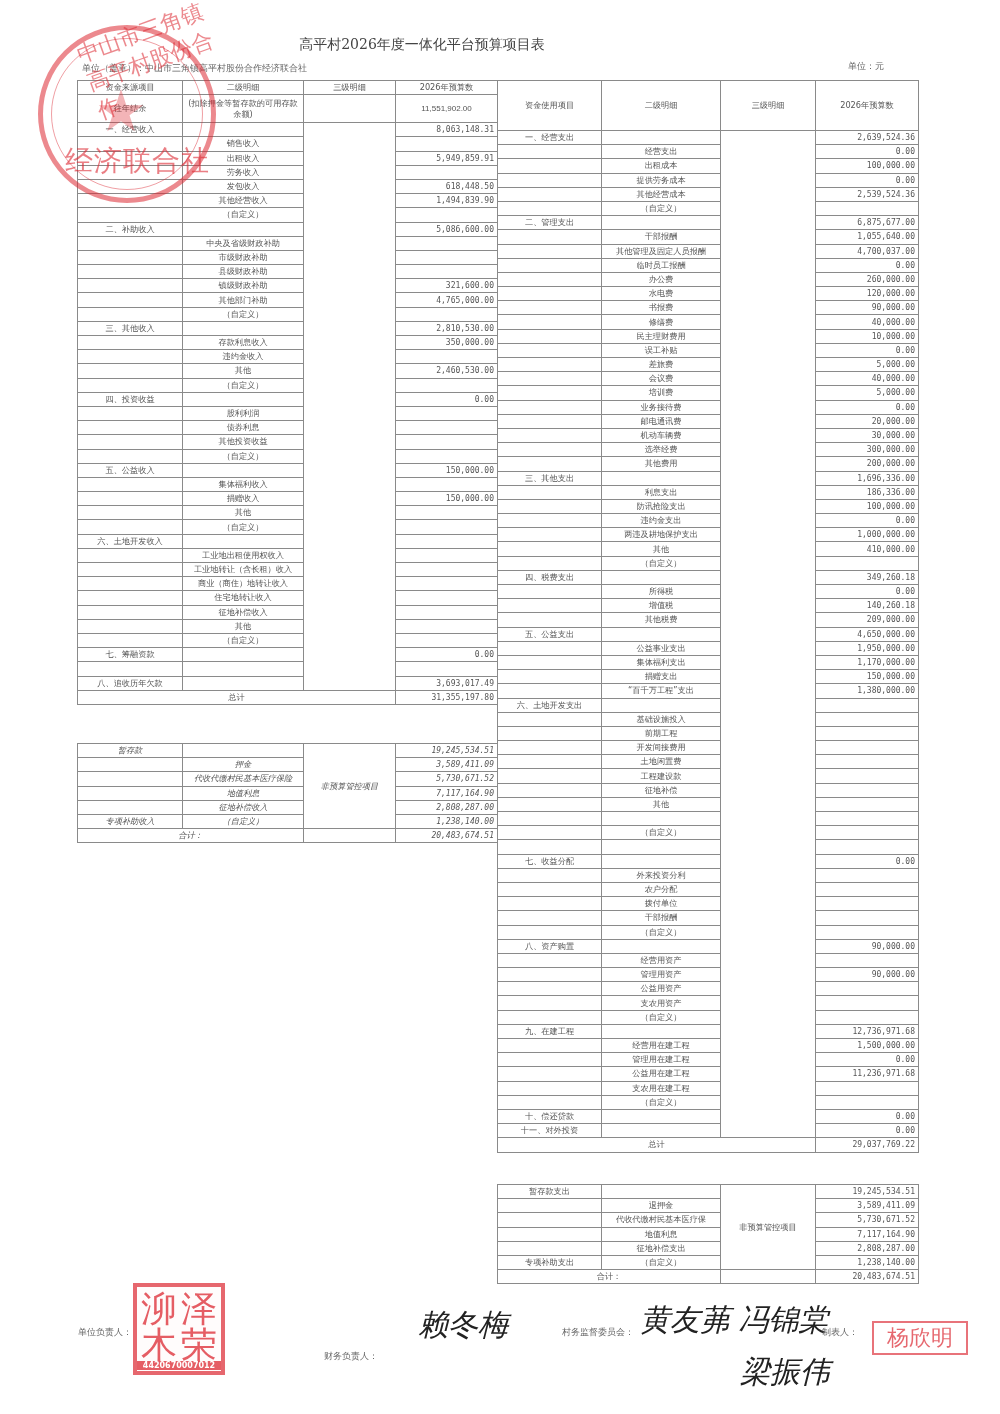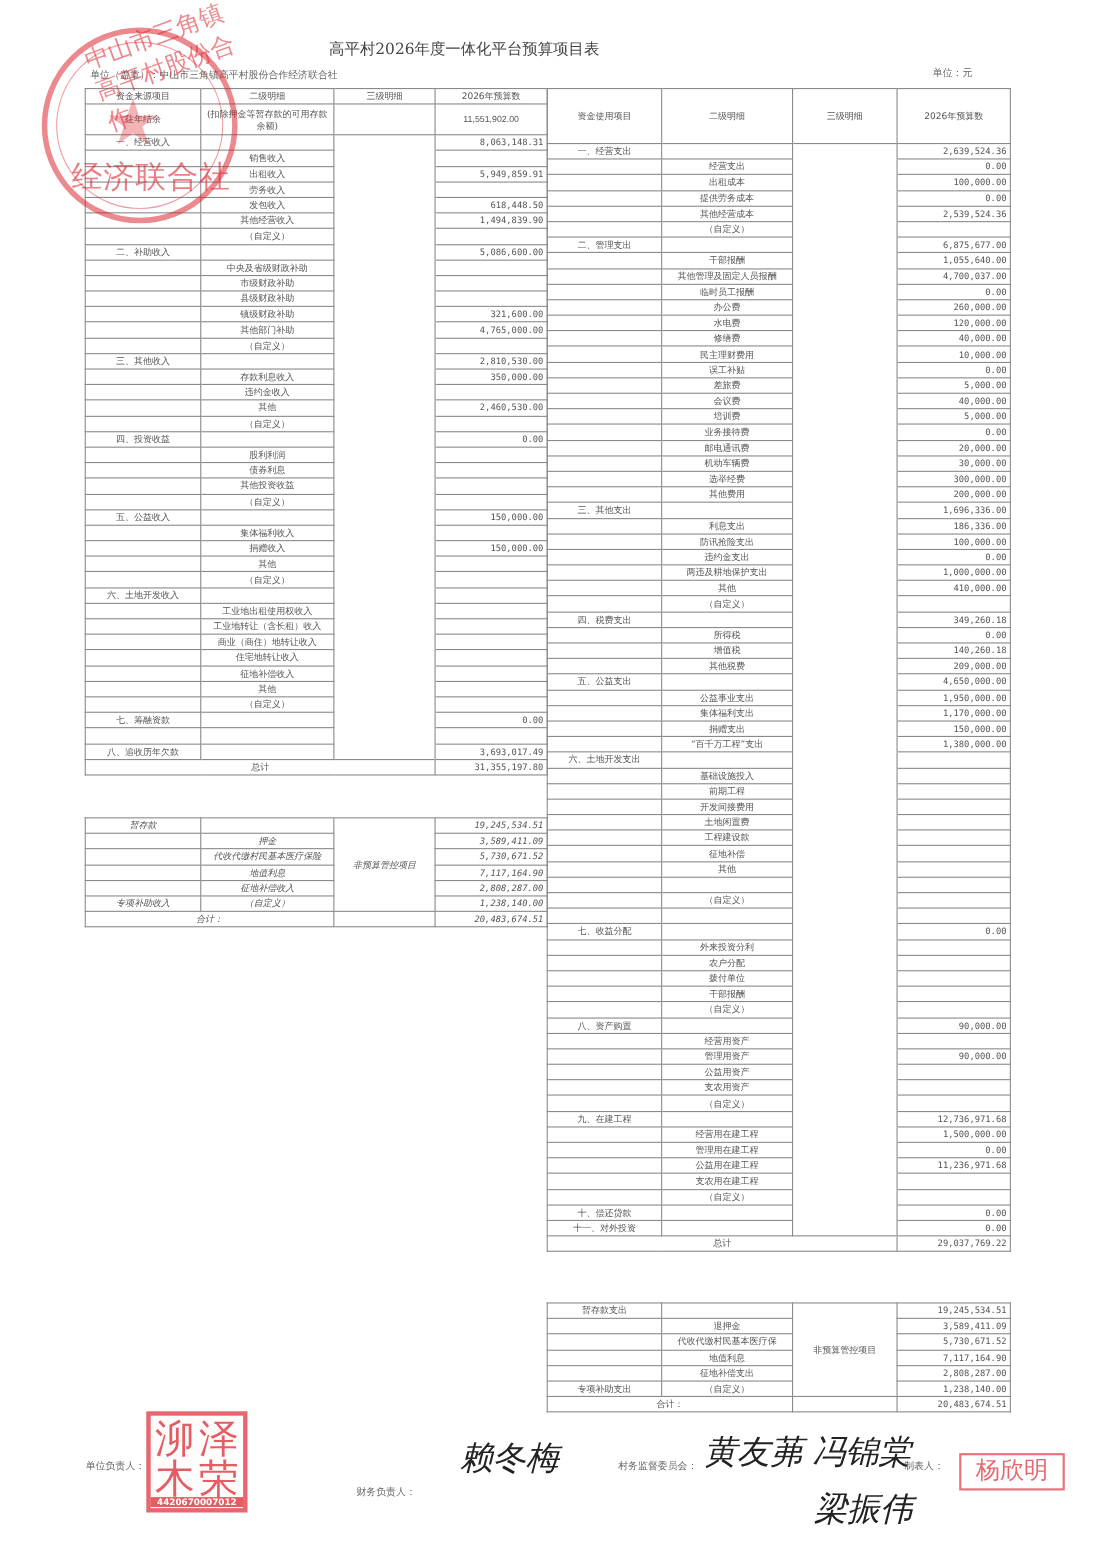--- a/index.html
+++ b/index.html
@@ -437,20 +437,26 @@
         <td class="r">260,000.00</td>
       </tr>
       <tr>
         <td class="c"></td>
         <td class="c">水电费</td>
         <td style="border-top:none;border-bottom:none;"></td>
         <td class="r">120,000.00</td>
       </tr>
       <tr>
         <td class="c"></td>
+        <td class="c">书报费</td>
+        <td style="border-top:none;border-bottom:none;"></td>
+        <td class="r">90,000.00</td>
+      </tr>
+      <tr>
+        <td class="c"></td>
         <td class="c">修缮费</td>
         <td style="border-top:none;border-bottom:none;"></td>
         <td class="r">40,000.00</td>
       </tr>
       <tr>
         <td class="c"></td>
         <td class="c">民主理财费用</td>
         <td style="border-top:none;border-bottom:none;"></td>
         <td class="r">10,000.00</td>
       </tr>

